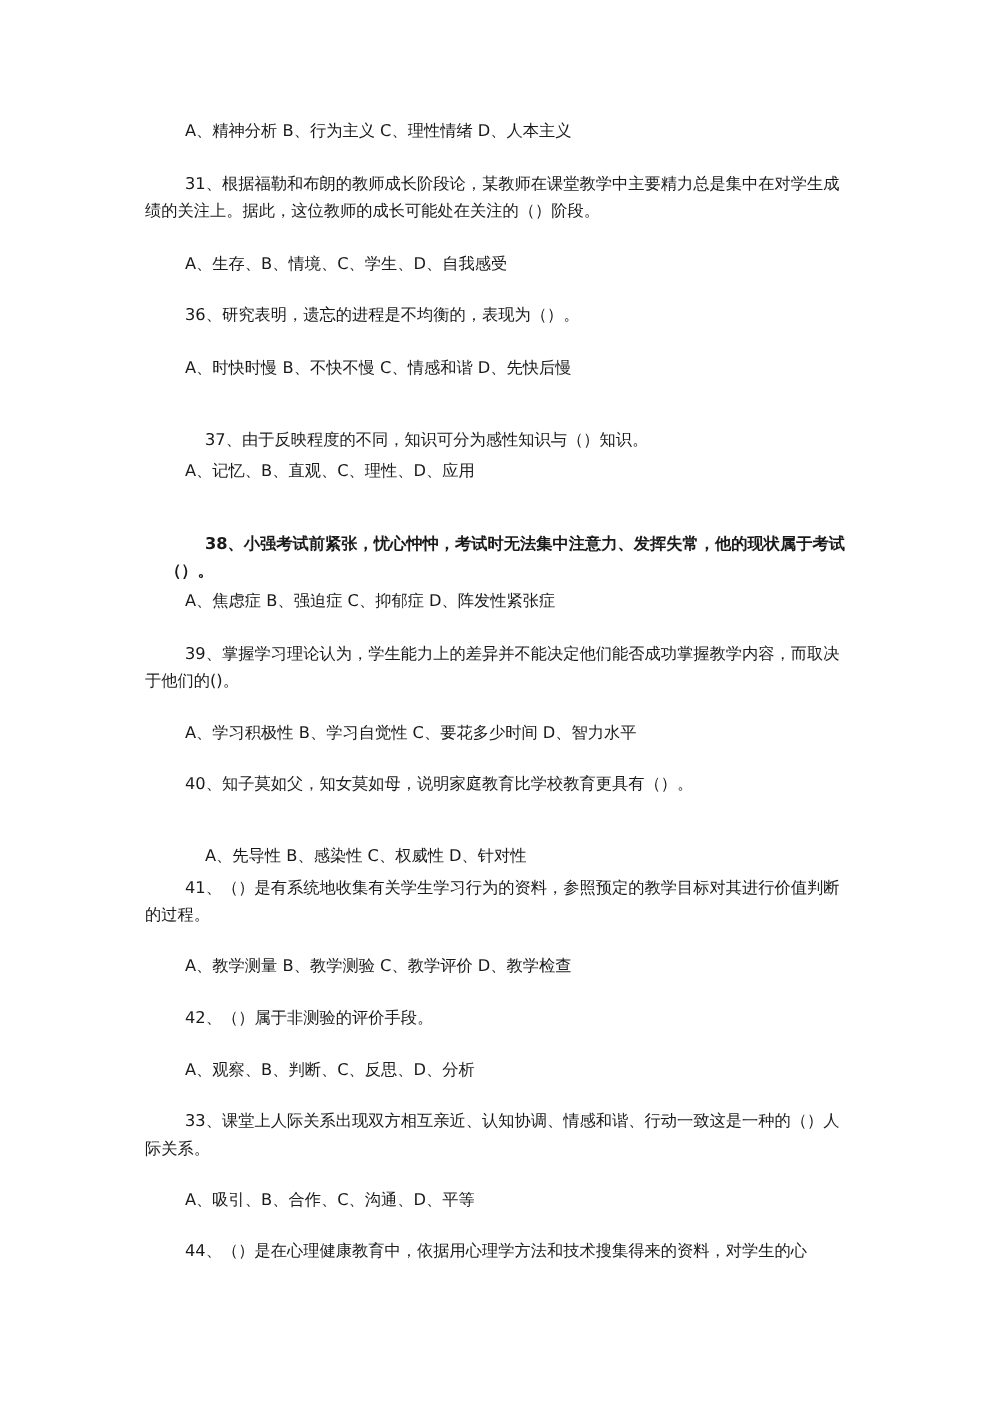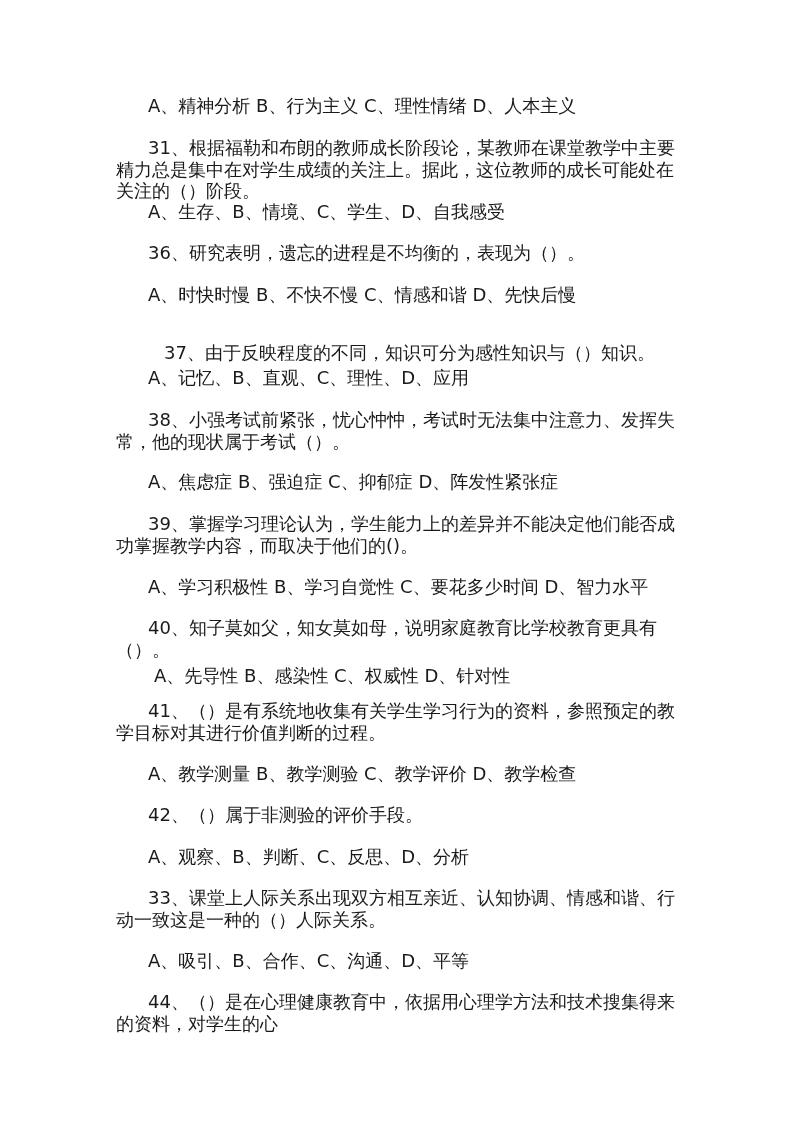--- a/index.html
+++ b/index.html
@@ -1,38 +1,38 @@
 <!DOCTYPE html>
 <html><head>
   <meta charset="utf-8">
   <style>
     html, body { margin: 0; padding: 0; background: #ffffff; }
     body { width: 794px; height: 1123px; position: relative; overflow: hidden;
            font-family: "DejaVu Sans", "Liberation Sans", sans-serif; color: #1a1a1a; }
     .page { position: absolute; left: 116px; top: 0; width: 566px; }
-    .p { position: absolute; left: 0; width: 566px; font-size: 18px; line-height: 21.5px;
+    .p { position: absolute; left: 0; width: 566px; font-size: 13px; line-height: 21.5px;
          text-indent: 32px; letter-spacing: 0px; white-space: normal; word-break: break-all; }
   </style>
 </head>
 <body>
 
 <div class="page">
   <p class="p" style="top:95px;margin:0;">A、精神分析 B、行为主义 C、理性情绪 D、人本主义</p>
   <p class="p" style="top:137px;margin:0;">31、根据福勒和布朗的教师成长阶段论，某教师在课堂教学中主要精力总是集中在对学生成绩的关注上。据此，这位教师的成长可能处在关注的（）阶段。</p>
   <p class="p" style="top:201px;margin:0;">A、生存、B、情境、C、学生、D、自我感受</p>
   <p class="p" style="top:242px;margin:0;">36、研究表明，遗忘的进程是不均衡的，表现为（）。</p>
   <p class="p" style="top:284px;margin:0;">A、时快时慢 B、不快不慢 C、情感和谐 D、先快后慢</p>
   <p class="p" style="top:326px;margin:16px;">37、由于反映程度的不同，知识可分为感性知识与（）知识。</p>
   <p class="p" style="top:367px;margin:0;">A、记忆、B、直观、C、理性、D、应用</p>
-  <p class="p" style="top:409px;margin:0;">38、小强考试前紧张，忧心忡忡，考试时无法集中注意力、发挥失常，他的现状属于考试（）。</p>
+  <p class="p" style="top:409px;margin:16px;font-weight:bold;">38、小强考试前紧张，忧心忡忡，考试时无法集中注意力、发挥失常，他的现状属于考试（）。</p>
   <p class="p" style="top:471px;margin:0;">A、焦虑症 B、强迫症 C、抑郁症 D、阵发性紧张症</p>
   <p class="p" style="top:513px;margin:0;">39、掌握学习理论认为，学生能力上的差异并不能决定他们能否成功掌握教学内容，而取决于他们的()。</p>
   <p class="p" style="top:576px;margin:0;">A、学习积极性 B、学习自觉性 C、要花多少时间 D、智力水平</p>
   <p class="p" style="top:617px;margin:0;">40、知子莫如父，知女莫如母，说明家庭教育比学校教育更具有（）。</p>
-  <p class="p" style="top:659px;margin:6px;">A、先导性 B、感染性 C、权威性 D、针对性</p>
+  <p class="p" style="top:659px;margin:16px;">A、先导性 B、感染性 C、权威性 D、针对性</p>
   <p class="p" style="top:700px;margin:0;">41、（）是有系统地收集有关学生学习行为的资料，参照预定的教学目标对其进行价值判断的过程。</p>
   <p class="p" style="top:763px;margin:0;">A、教学测量 B、教学测验 C、教学评价 D、教学检查</p>
   <p class="p" style="top:804px;margin:0;">42、（）属于非测验的评价手段。</p>
   <p class="p" style="top:846px;margin:0;">A、观察、B、判断、C、反思、D、分析</p>
   <p class="p" style="top:887px;margin:0;">33、课堂上人际关系出现双方相互亲近、认知协调、情感和谐、行动一致这是一种的（）人际关系。</p>
   <p class="p" style="top:950px;margin:0;">A、吸引、B、合作、C、沟通、D、平等</p>
   <p class="p" style="top:991px;margin:0;">44、（）是在心理健康教育中，依据用心理学方法和技术搜集得来的资料，对学生的心</p>
 </div>
 
 </body></html>

